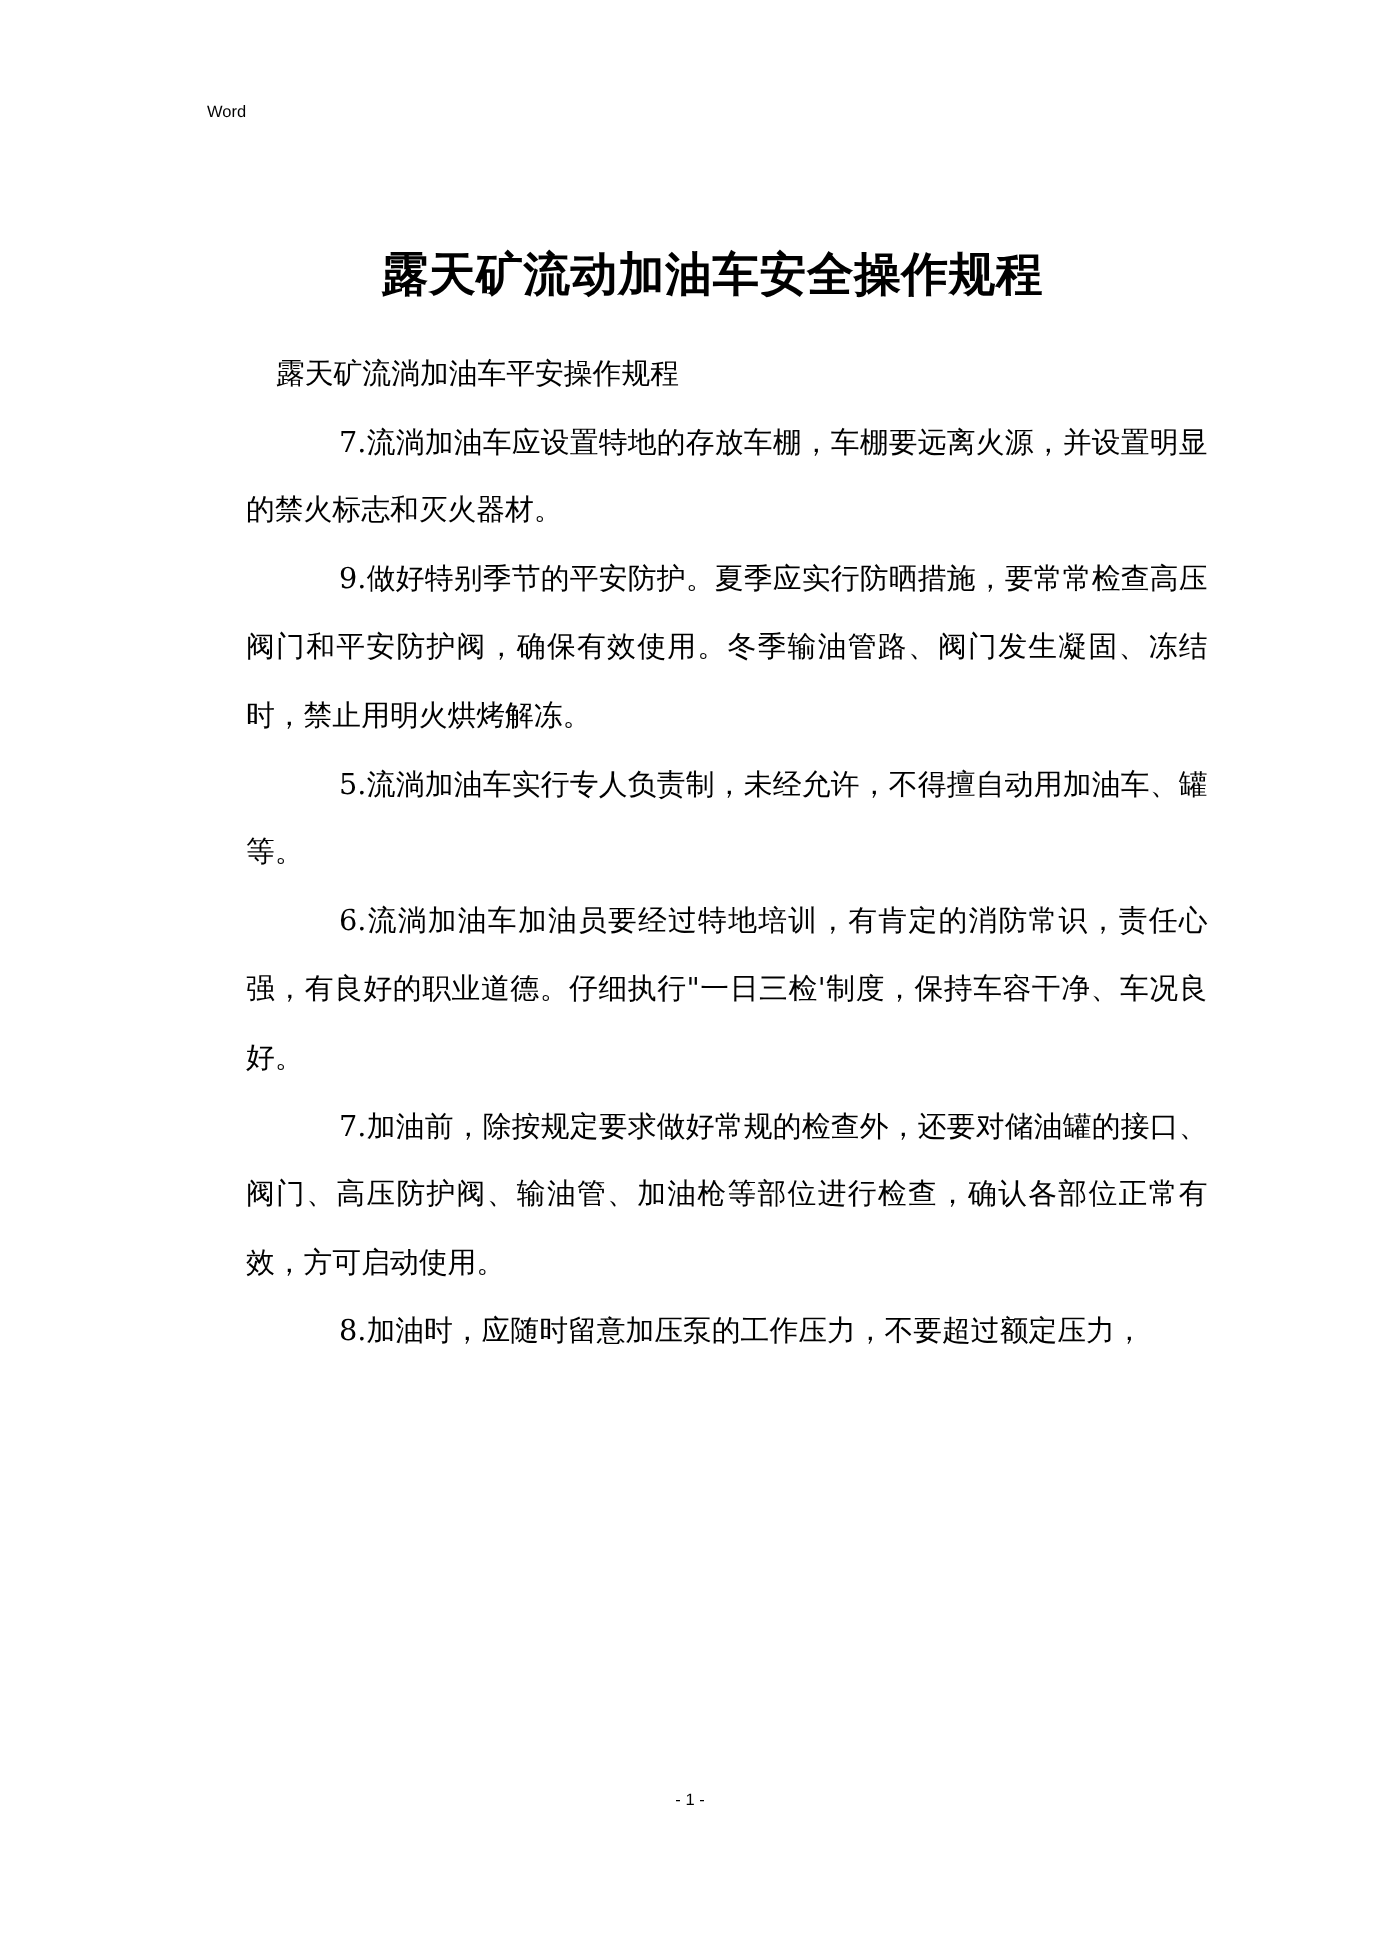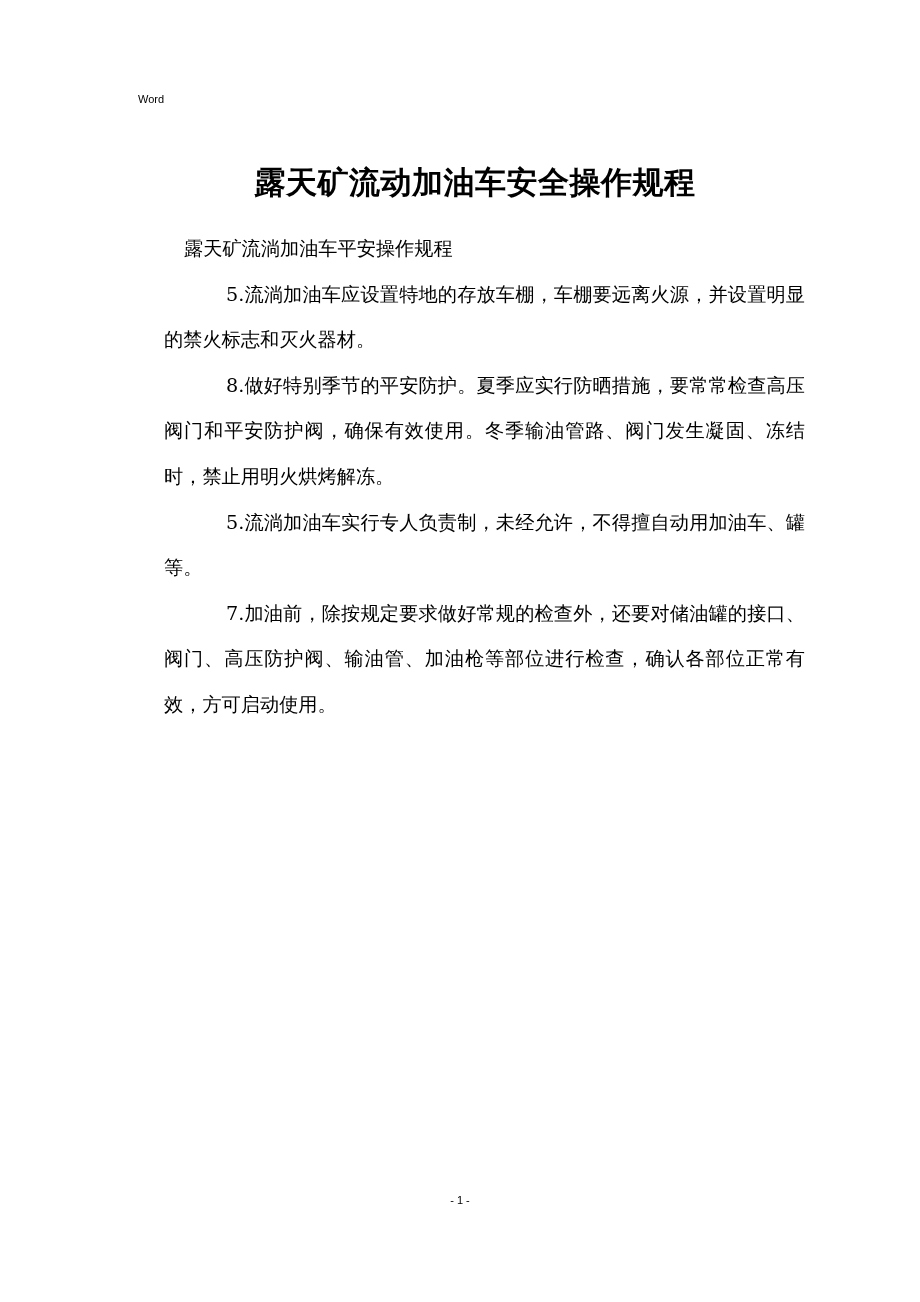--- a/index.html
+++ b/index.html
@@ -15,21 +15,20 @@
       color: #000000;
       font-family: "DejaVu Serif", "Liberation Serif", serif;
     }
     .header-label {
       position: absolute;
       left: 138px;
       top: 69px;
       font-family: "Liberation Sans", "DejaVu Sans", sans-serif;
       font-size: 11px;
       color: #000;
-      margin-top: 24px;
     }
     .doc-title {
       position: absolute;
       left: 0;
       width: 920px;
       top: 142px;
       text-align: center;
       font-family: Liberation Serif, serif;
       font-weight: bold;
       font-size: 31px;
@@ -70,19 +69,21 @@
   </style>
 </head>
 <body>
 
 <div class="header-label">Word</div>
 
 <h1 class="doc-title">露天矿流动加油车安全操作规程</h1>
 
 <div class="body-text">
   <p class="subtitle">露天矿流淌加油车平安操作规程</p>
-  <p class="para">5.流淌加油车应设置特地的存放车棚，车棚要远离火源，并设置明显的禁火标志和灭火器材。</p>
-  <p class="para">8.做好特别季节的平安防护。夏季应实行防晒措施，要常常检查高压阀门和平安防护阀，确保有效使用。冬季输油管路、阀门发生凝固、冻结时，禁止用明火烘烤解冻。</p>
+  <p class="para">7.流淌加油车应设置特地的存放车棚，车棚要远离火源，并设置明显的禁火标志和灭火器材。</p>
+  <p class="para">9.做好特别季节的平安防护。夏季应实行防晒措施，要常常检查高压阀门和平安防护阀，确保有效使用。冬季输油管路、阀门发生凝固、冻结时，禁止用明火烘烤解冻。</p>
   <p class="para">5.流淌加油车实行专人负责制，未经允许，不得擅自动用加油车、罐等。</p>
+  <p class="para">6.流淌加油车加油员要经过特地培训，有肯定的消防常识，责任心强，有良好的职业道德。仔细执行"一日三检'制度，保持车容干净、车况良好。</p>
   <p class="para">7.加油前，除按规定要求做好常规的检查外，还要对储油罐的接口、阀门、高压防护阀、输油管、加油枪等部位进行检查，确认各部位正常有效，方可启动使用。</p>
+  <p class="para">8.加油时，应随时留意加压泵的工作压力，不要超过额定压力，</p>
 </div>
 
 <div class="page-number">- 1 -</div>
 
 </body></html>

